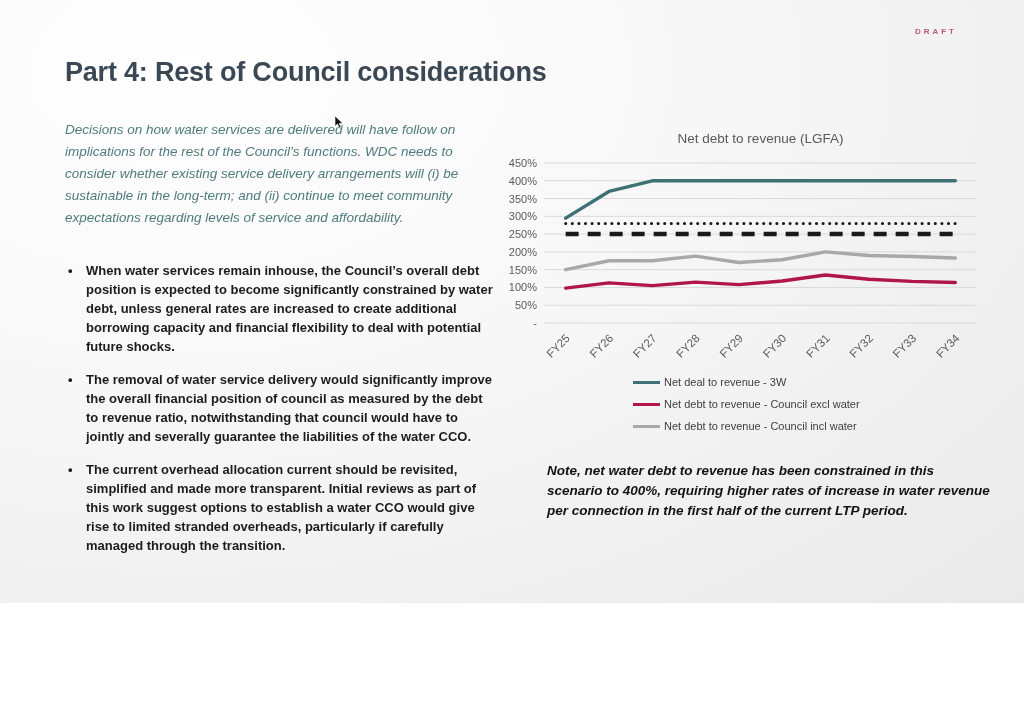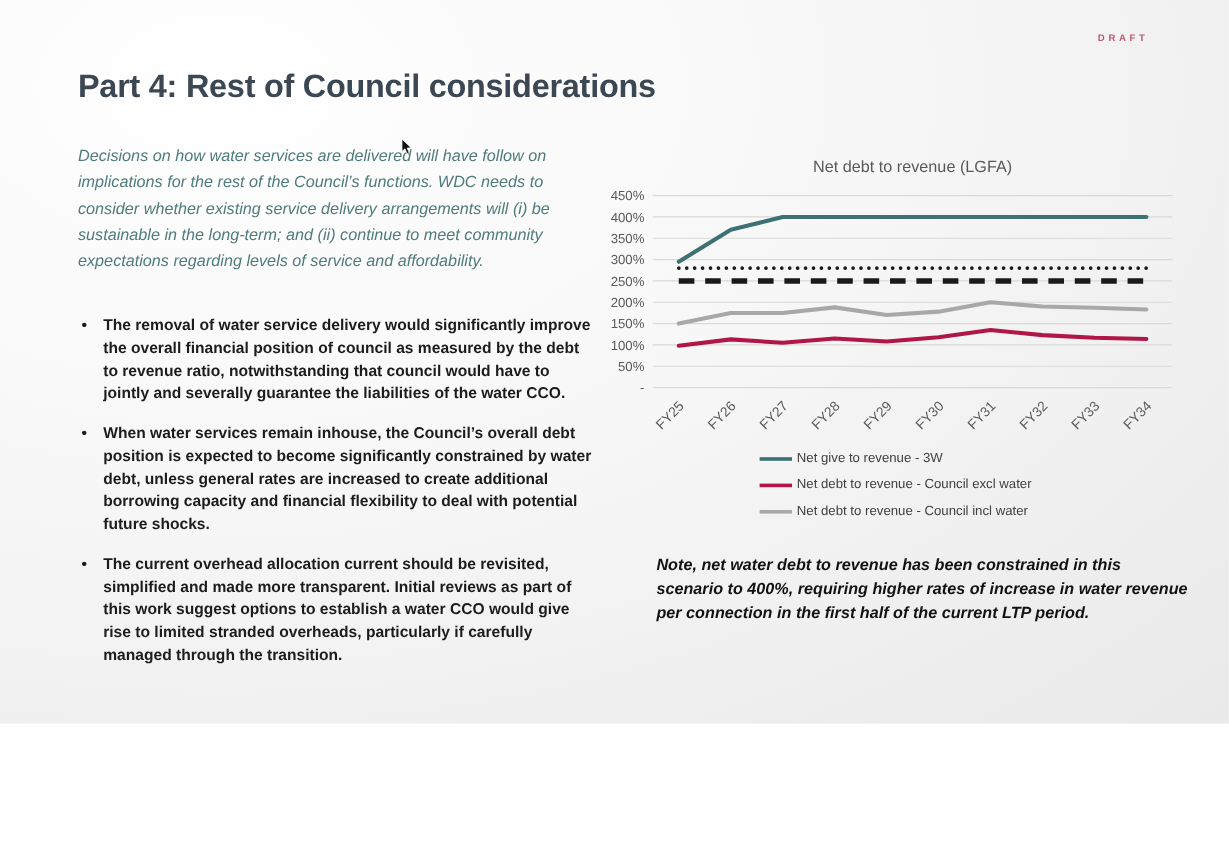--- a/index.html
+++ b/index.html
@@ -184,22 +184,22 @@
 
 <div class="slide">
 
   <div class="draft">DRAFT</div>
 
   <h1 class="slide-title">Part 4: Rest of Council considerations</h1>
 
   <p class="intro">Decisions on how water services are delivered will have follow on implications for the rest of the Council’s functions. WDC needs to consider whether existing service delivery arrangements will (i) be sustainable in the long-term; and (ii) continue to meet community expectations regarding levels of service and affordability.</p>
 
   <div class="bullets">
+    <div class="bullet">When water services remain inhouse, the Council’s overall debt position is expected to become significantly constrained by water debt, unless general rates are increased to create additional borrowing capacity and financial flexibility to deal with potential future shocks.</div>
     <div class="bullet">The removal of water service delivery would significantly improve the overall financial position of council as measured by the debt to revenue ratio, notwithstanding that council would have to jointly and severally guarantee the liabilities of the water CCO.</div>
-    <div class="bullet">When water services remain inhouse, the Council’s overall debt position is expected to become significantly constrained by water debt, unless general rates are increased to create additional borrowing capacity and financial flexibility to deal with potential future shocks.</div>
     <div class="bullet">The current overhead allocation current should be revisited, simplified and made more transparent. Initial reviews as part of this work suggest options to establish a water CCO would give rise to limited stranded overheads, particularly if carefully managed through the transition.</div>
   </div>
 
   <div class="chart-block">
     <svg id="chart-svg" width="492" height="246" viewBox="0 0 492 246" xmlns="http://www.w3.org/2000/svg">
         <text x="263.5" y="17" text-anchor="middle" font-size="13.5" fill="#595959" font-family="Liberation Sans, sans-serif">Net debt to revenue (LGFA)</text>
         <line x1="47" y1="37" x2="480" y2="37" stroke="#d9d9d9" stroke-width="1"></line>
         <text x="40" y="41" text-anchor="end" font-size="11" fill="#5a5a5a" font-family="Liberation Sans, sans-serif">450%</text>
         <line x1="47" y1="54.77777777777777" x2="480" y2="54.77777777777777" stroke="#d9d9d9" stroke-width="1"></line>
         <text x="40" y="58.77777777777777" text-anchor="end" font-size="11" fill="#5a5a5a" font-family="Liberation Sans, sans-serif">400%</text>
@@ -233,21 +233,21 @@
         <line x1="68.65" y1="108.11111111111111" x2="458.35" y2="108.11111111111111" stroke="#1a1a1a" stroke-width="4.5" stroke-dasharray="13 9"></line>
         <polyline points="68.65,92.11111111111111 111.95,65.44444444444446 155.25,54.77777777777777 198.55,54.77777777777777 241.85,54.77777777777777 285.15,54.77777777777777 328.45,54.77777777777777 371.75,54.77777777777777 415.05,54.77777777777777 458.35,54.77777777777777" fill="none" stroke="#3e7174" stroke-width="3.4" stroke-linejoin="round" stroke-linecap="round"></polyline>
         <polyline points="68.65,162.15555555555557 111.95,156.82222222222222 155.25,159.66666666666666 198.55,156.11111111111111 241.85,158.6 285.15,155.04444444444442 328.45,149 371.75,153.26666666666665 415.05,155.4 458.35,156.46666666666667" fill="none" stroke="#b01747" stroke-width="3.4" stroke-linejoin="round" stroke-linecap="round"></polyline>
         <polyline points="68.65,143.66666666666669 111.95,134.77777777777777 155.25,134.77777777777777 198.55,130.15555555555557 241.85,136.55555555555554 285.15,133.7111111111111 328.45,125.88888888888889 371.75,129.44444444444446 415.05,130.51111111111112 458.35,131.93333333333334" fill="none" stroke="#a8a8a8" stroke-width="3.4" stroke-linejoin="round" stroke-linecap="round"></polyline>
       </svg>
   </div>
 
   <div class="legend">
     <div class="legend-row">
       <span class="legend-swatch" style="background: rgb(62, 113, 116);"></span>
-      <span class="legend-label">Net give to revenue - 3W</span>
+      <span class="legend-label">Net deal to revenue - 3W</span>
     </div>
     <div class="legend-row">
       <span class="legend-swatch" style="background: rgb(176, 23, 71);"></span>
       <span class="legend-label">Net debt to revenue - Council excl water</span>
     </div>
     <div class="legend-row">
       <span class="legend-swatch" style="background: rgb(168, 168, 168);"></span>
       <span class="legend-label">Net debt to revenue - Council incl water</span>
     </div>
   </div>

